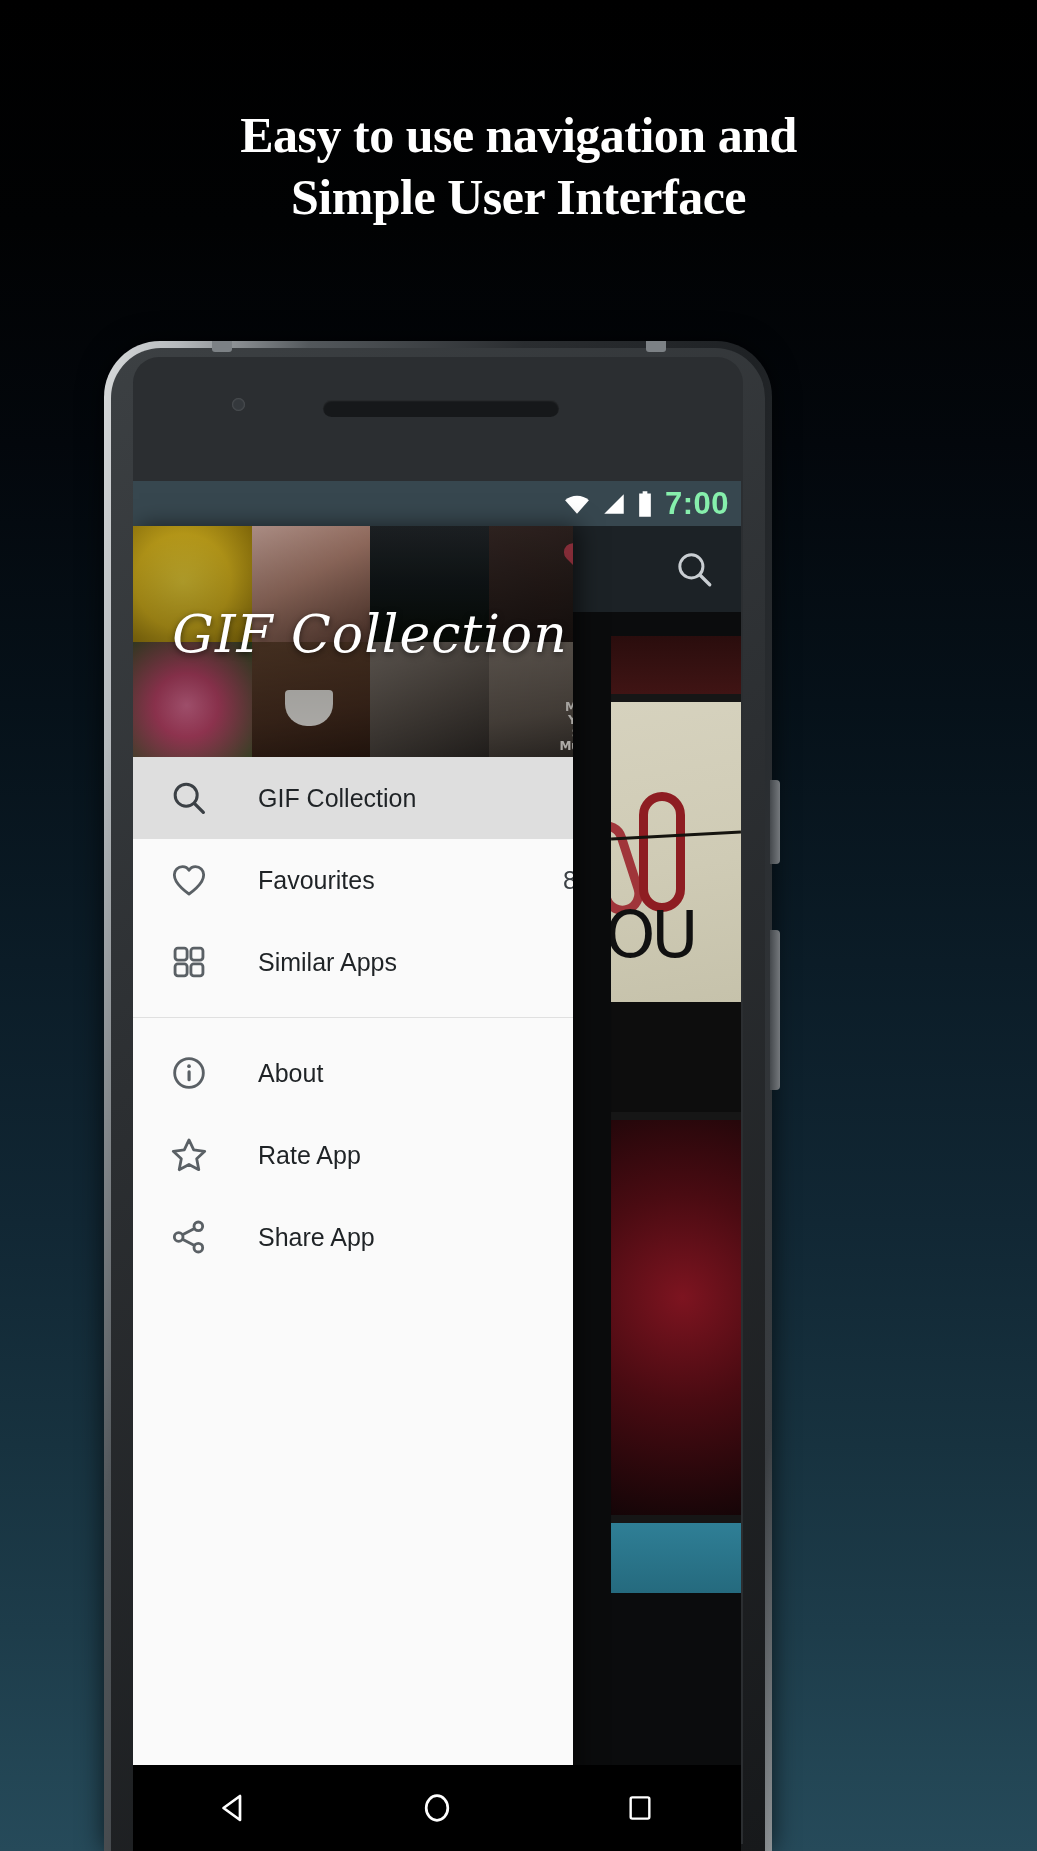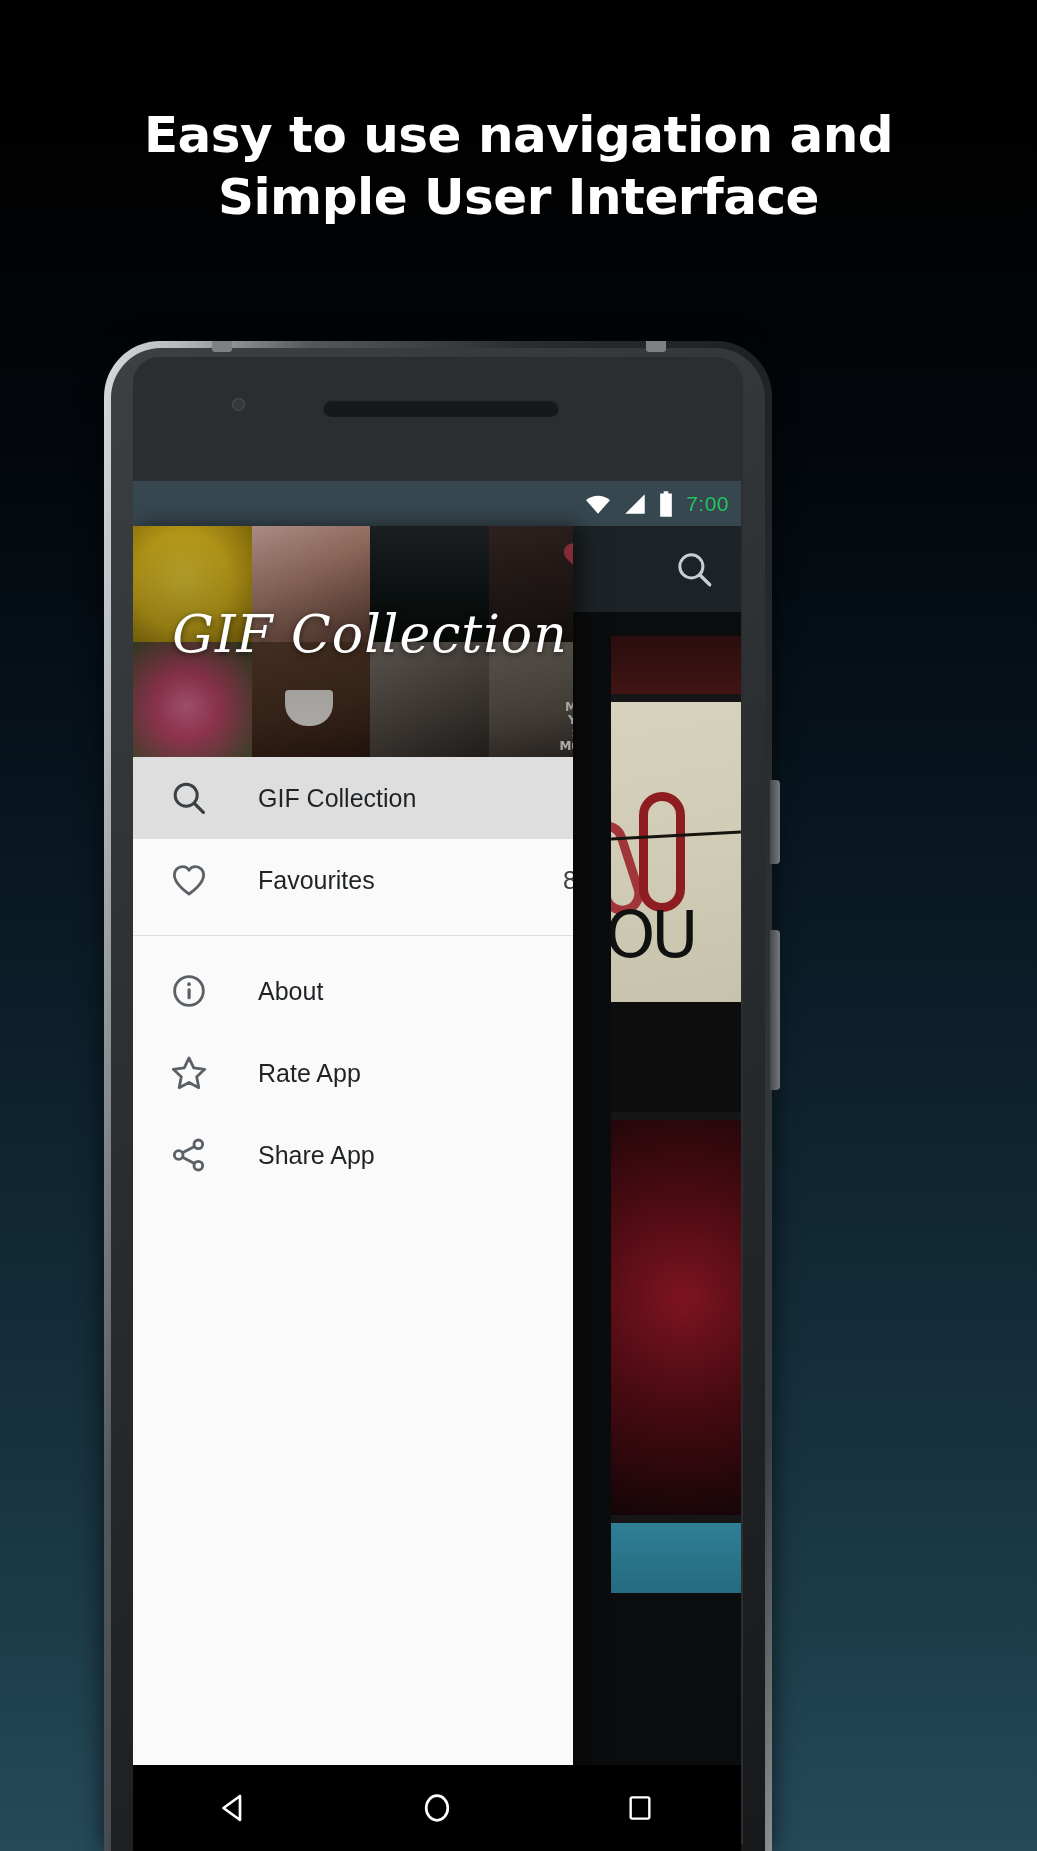--- a/index.html
+++ b/index.html
@@ -37,21 +37,21 @@
     left: 0;
     width: 1037px;
     text-align: center;
     color: #ffffff;
     font-family: "DejaVu Sans", sans-serif;
     font-weight: bold;
     font-size: 50px;
     line-height: 62px;
     letter-spacing: -0.5px;
   }
-  #headline .hl-line { display: block; white-space: nowrap; }
+  #headline .hl-line { display: block; white-space: nowrap; font-family: Liberation Serif, serif; }
 
   
   #phone {
     position: absolute;
     left: 104px;
     top: 341px;
     width: 668px;
     height: 1510px;
   }
 
@@ -136,25 +136,26 @@
     width: 608px; height: 45px;
     background: #37474f;
     display: flex;
     align-items: center;
     justify-content: flex-end;
     padding-right: 12px;
     gap: 9px;
   }
   .sb-icon { display: block; }
   .sb-time {
-    color: #22c55e;
-    font-size: 21px;
+    color: #86efac;
+    font-size: 31px;
     font-family: "Liberation Sans", sans-serif;
     letter-spacing: 0.5px;
     margin-left: 2px;
+    font-weight: bold;
   }
 
   
   .app-content {
     position: absolute;
     left: 0; top: 45px;
     width: 608px;
     height: 1285px;
     background: #0b0c0d;
   }
@@ -442,20 +443,32 @@
         <div class="drawer-item">
           <span class="di-icon">
             <svg width="40" height="40" viewBox="0 0 24 24">
               <path d="M12 20.4 C12 20.4 3.2 14.8 3.2 8.9 C3.2 6.1 5.4 4 8.1 4 C9.9 4 11.3 5 12 6.2 C12.7 5 14.1 4 15.9 4 C18.6 4 20.8 6.1 20.8 8.9 C20.8 14.8 12 20.4 12 20.4 Z" fill="none" stroke="#5a6065" stroke-width="1.7" stroke-linejoin="round"></path>
             </svg>
           </span>
           <span class="di-label">Favourites</span>
           <span class="di-badge">8</span>
         </div>
 
+        <div class="drawer-item">
+          <span class="di-icon">
+            <svg width="38" height="38" viewBox="0 0 24 24">
+              <rect x="3.2" y="3.2" width="7.6" height="7.6" rx="1.8" fill="none" stroke="#5a6065" stroke-width="1.8"></rect>
+              <rect x="13.2" y="3.2" width="7.6" height="7.6" rx="1.8" fill="none" stroke="#5a6065" stroke-width="1.8"></rect>
+              <rect x="3.2" y="13.2" width="7.6" height="7.6" rx="1.8" fill="none" stroke="#5a6065" stroke-width="1.8"></rect>
+              <rect x="13.2" y="13.2" width="7.6" height="7.6" rx="1.8" fill="none" stroke="#5a6065" stroke-width="1.8"></rect>
+            </svg>
+          </span>
+          <span class="di-label">Similar Apps</span>
+          <span class="di-badge"></span>
+        </div>
       </div>
 
       <div class="drawer-divider"></div>
 
       <div class="drawer-list">
 
         <div class="drawer-item">
           <span class="di-icon">
             <svg width="40" height="40" viewBox="0 0 24 24">
               <circle cx="12" cy="12" r="8.6" fill="none" stroke="#5a6065" stroke-width="1.7"></circle>

